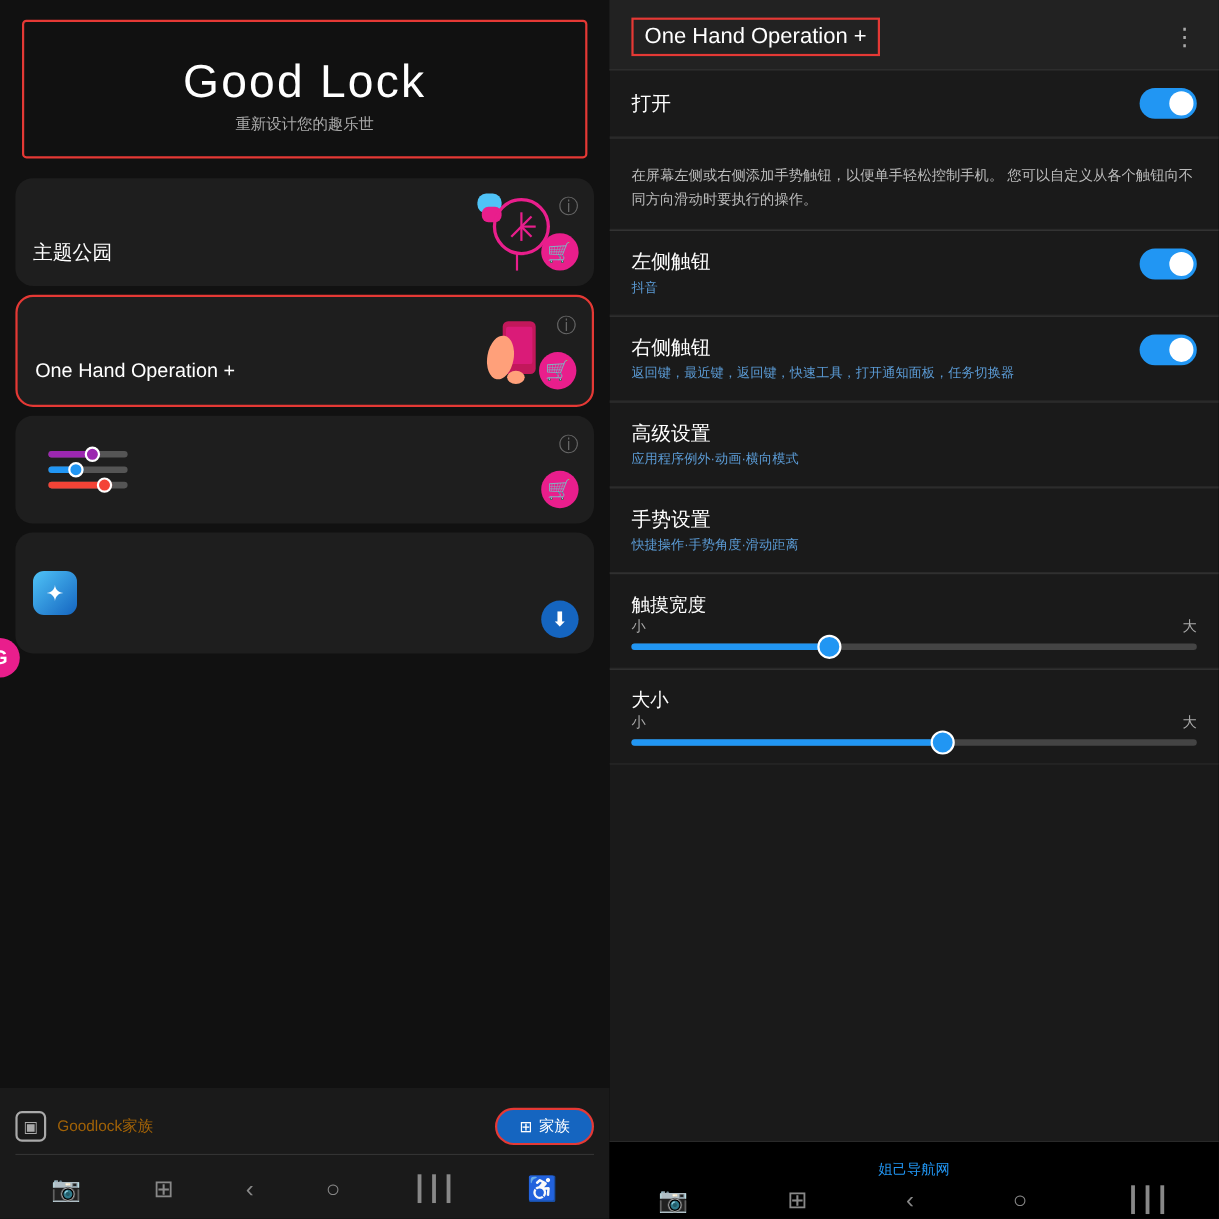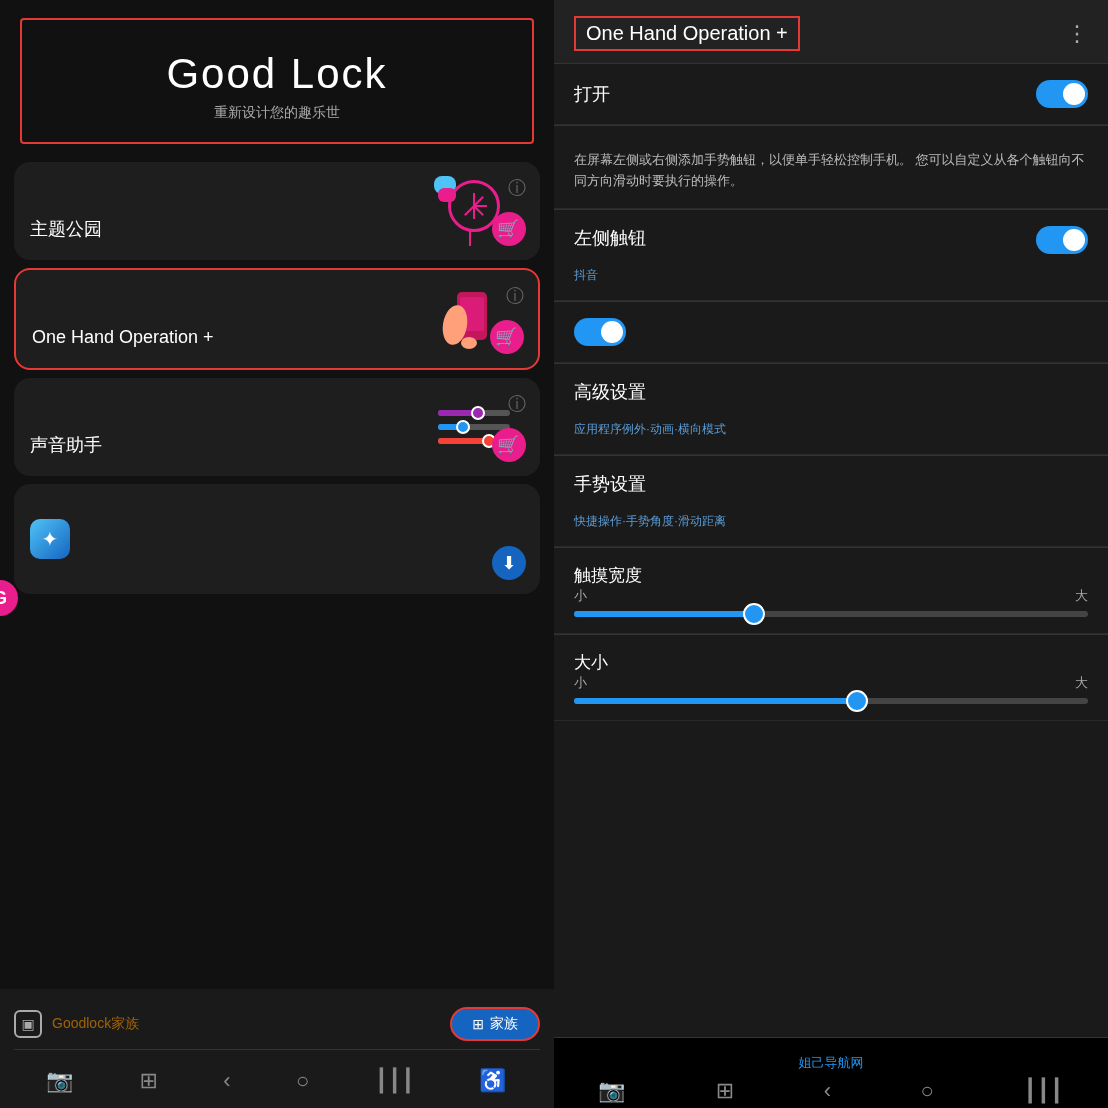--- a/index.html
+++ b/index.html
@@ -368,21 +368,21 @@
 
     .setting-label {
       color: #fff;
       font-size: 18px;
       font-weight: 500;
     }
 
     .setting-sublabel {
       color: #5b9bd5;
       font-size: 12px;
-      margin-top: 17px;
+      margin-top: 3px;
     }
 
     .setting-desc {
       color: #bbb;
       font-size: 13px;
       margin-top: 8px;
       line-height: 1.6;
     }
 
     
@@ -564,23 +564,20 @@
             <ellipse cx="18" cy="38" rx="12" ry="20" fill="#ffa07a" transform="rotate(10,18,38)"></ellipse>
             <ellipse cx="32" cy="56" rx="8" ry="6" fill="#ffa07a"></ellipse>
           </svg>
         </div>
       </div>
       <span class="app-card-info">ⓘ</span>
       <div class="app-card-download download-pink">🛒</div>
     </div>
 
     <div class="app-card">
-      <div class="app-card-text">
-        <span class="app-card-title">声音助手</span>
-      </div>
       <div class="app-card-icon-area">
         <div class="audio-sliders">
           <div class="slider-row">
             <div class="slider-fill slider-fill-purple" style="width:65%;"></div>
             <div class="slider-dot slider-dot-purple" style="right:35%;"></div>
           </div>
           <div class="slider-row">
             <div class="slider-fill slider-fill-blue" style="width:45%;"></div>
             <div class="slider-dot slider-dot-blue" style="right:55%;"></div>
           </div>
@@ -659,20 +656,24 @@
         <div class="toggle on">
           <div class="toggle-knob"></div>
         </div>
       </div>
     </div>
 
     <div class="divider"></div>
 
     <div class="setting-section">
       <div class="section-title-row">
+        <div class="section-info">
+          <span class="setting-label">右侧触钮</span>
+          <div class="setting-sublabel">返回键，最近键，返回键，快速工具，打开通知面板，任务切换器</div>
+        </div>
         <div class="toggle on">
           <div class="toggle-knob"></div>
         </div>
       </div>
     </div>
 
     <div class="divider"></div>
 
     <div class="setting-section">
       <span class="setting-label">高级设置</span>

